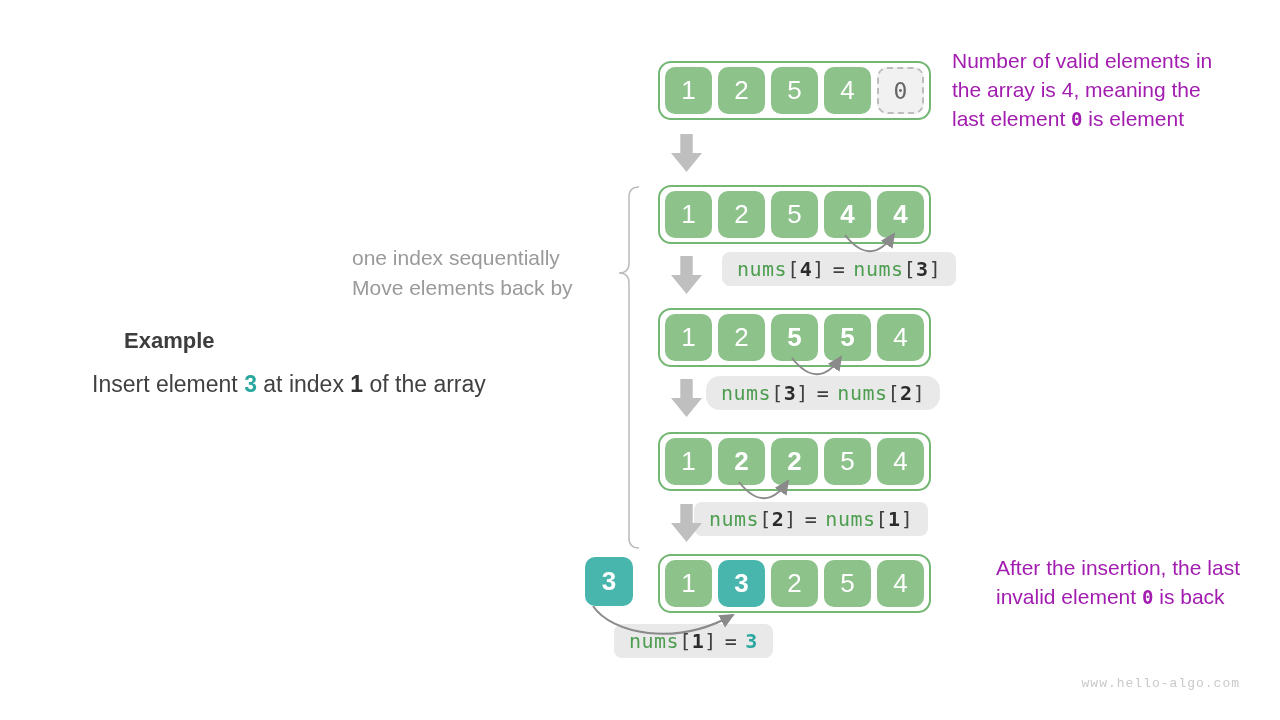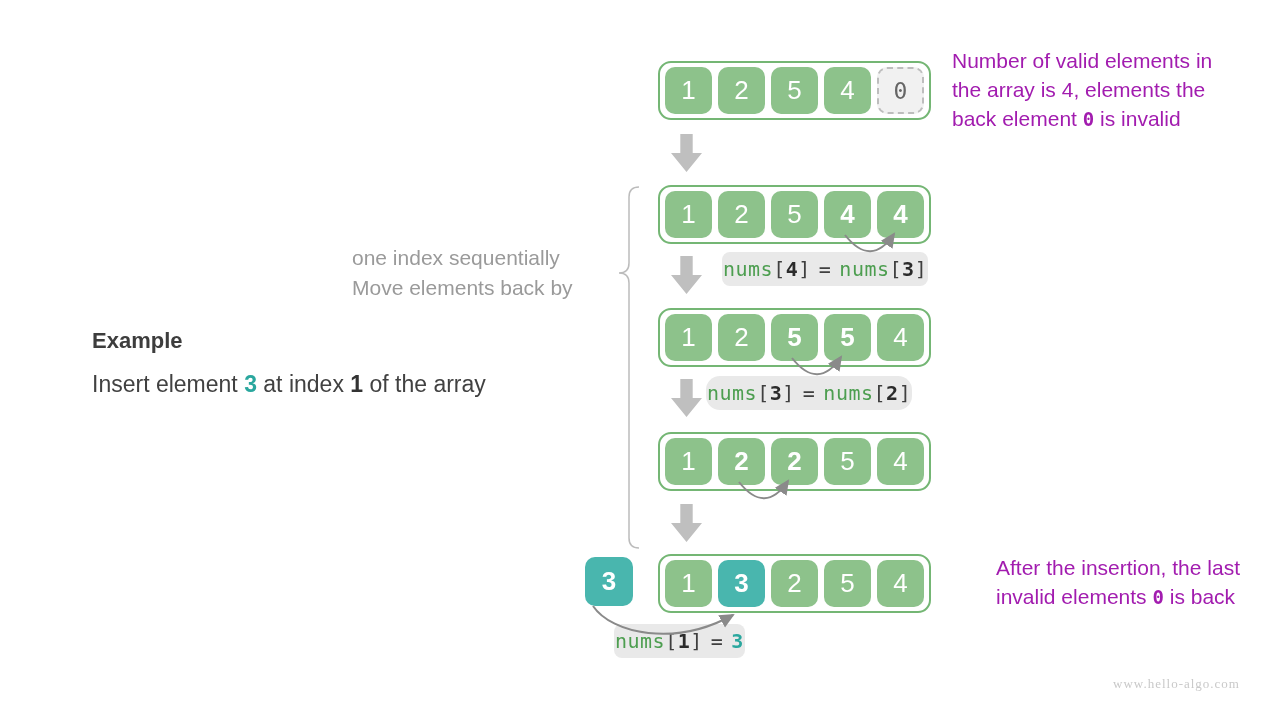--- a/index.html
+++ b/index.html
@@ -54,21 +54,21 @@
     left: 671px;
     width: 31px; height: 38px;
     background: #bfbfbf;
     clip-path: polygon(30% 0, 70% 0, 70% 50%, 100% 50%, 50% 100%, 0 50%, 30% 50%);
     z-index: 3;
   }
   
   .code-label {
     position: absolute;
     height: 34px; line-height: 34px;
-    padding: 0 1px;
+    padding: 0 15px;
     background: #e9e9e9;
     border-radius: 8px;
     font-family: "DejaVu Sans Mono", monospace;
     font-size: 20px;
     letter-spacing: 0.5px;
     white-space: nowrap;
     color: #3f3f3f;
     z-index: 1;
   }
   .code-label .fn  { color: #4d9e50; }
@@ -81,31 +81,31 @@
     position: absolute;
     color: #a21caf;
     font-size: 21px; line-height: 29px;
   }
   .note .mono0 {
     font-family: "DejaVu Sans Mono", monospace;
     font-weight: 700;
     font-size: 19px;
   }
   .example-block { position: absolute; left: 92px; top: 328px; color: #3d3d3d; }
-  .example-block h3 { font-size: 22px; font-weight: 700; margin-bottom: 17px; }
+  .example-block h3 { font-size: 22px; font-weight: 700; margin-bottom: 17px; margin-left: 32px; }
   .example-block p  { font-size: 23px; color: #414141; }
   .example-block .ins-val { color: #2aa79e; font-weight: 700; }
   .example-block .ins-idx { color: #333333; font-weight: 700; }
   .move-note {
     position: absolute; left: 352px; top: 243px;
     color: #9a9a9a; font-size: 21px; line-height: 30px;
   }
   .watermark {
     position: absolute; right: 40px; top: 676px;
-    font-family: Liberation Serif, serif;
+    font-family: Liberation Mono, monospace;
     font-size: 13px; color: #c9c9c9; letter-spacing: 1px;
   }
   
   .overlay {
     position: absolute; left: 0; top: 0;
     width: 1280px; height: 720px;
     pointer-events: none;
     z-index: 4;
   }
 </style>
@@ -132,27 +132,27 @@
     <p><span>Insert element </span><span class="ins-val">3</span><span> at index </span><span class="ins-idx">1</span><span> of the array</span></p>
   </div>
 
   <div class="move-note">
     <div>one index sequentially</div>
     <div>Move elements back by</div>
   </div>
 
   <div class="note" style="left:952px; top:46px;">
     <div>Number of valid elements in</div>
-    <div>the array is 4, elements the</div>
-    <div><span>back element </span><span class="mono0">0</span><span> is invalid</span></div>
+    <div>the array is 4, meaning the</div>
+    <div><span>last element </span><span class="mono0">0</span><span> is element</span></div>
   </div>
 
   <div class="note" style="left:996px; top:553px;">
     <div>After the insertion, the last</div>
-    <div><span>invalid elements </span><span class="mono0">0</span><span> is back</span></div>
+    <div><span>invalid element </span><span class="mono0">0</span><span> is back</span></div>
   </div>
 
   <div class="array-box" style="left:658px; top:61px;">
     <div class="cell">1</div>
     <div class="cell">2</div>
     <div class="cell">5</div>
     <div class="cell">4</div>
     <div class="cell invalid">0</div>
   </div>
 
@@ -184,20 +184,23 @@
 
   <div class="down-arrow" style="top:379px;"></div>
 
   <div class="array-box" style="left:658px; top:432px;">
     <div class="cell">1</div>
     <div class="cell bold">2</div>
     <div class="cell bold">2</div>
     <div class="cell">5</div>
     <div class="cell">4</div>
   </div>
+  <div class="code-label" style="left:694px; top:502px;">
+    <span class="fn">nums</span><span class="br">[</span><span class="num">2</span><span class="br">]</span><span class="eq">=</span><span class="fn">nums</span><span class="br">[</span><span class="num">1</span><span class="br">]</span>
+  </div>
 
   <div class="down-arrow" style="top:504px;"></div>
 
   <div class="standalone-box">
     <span>3</span>
   </div>
   <div class="array-box" style="left:658px; top:554px;">
     <div class="cell">1</div>
     <div class="cell teal">3</div>
     <div class="cell">2</div>

